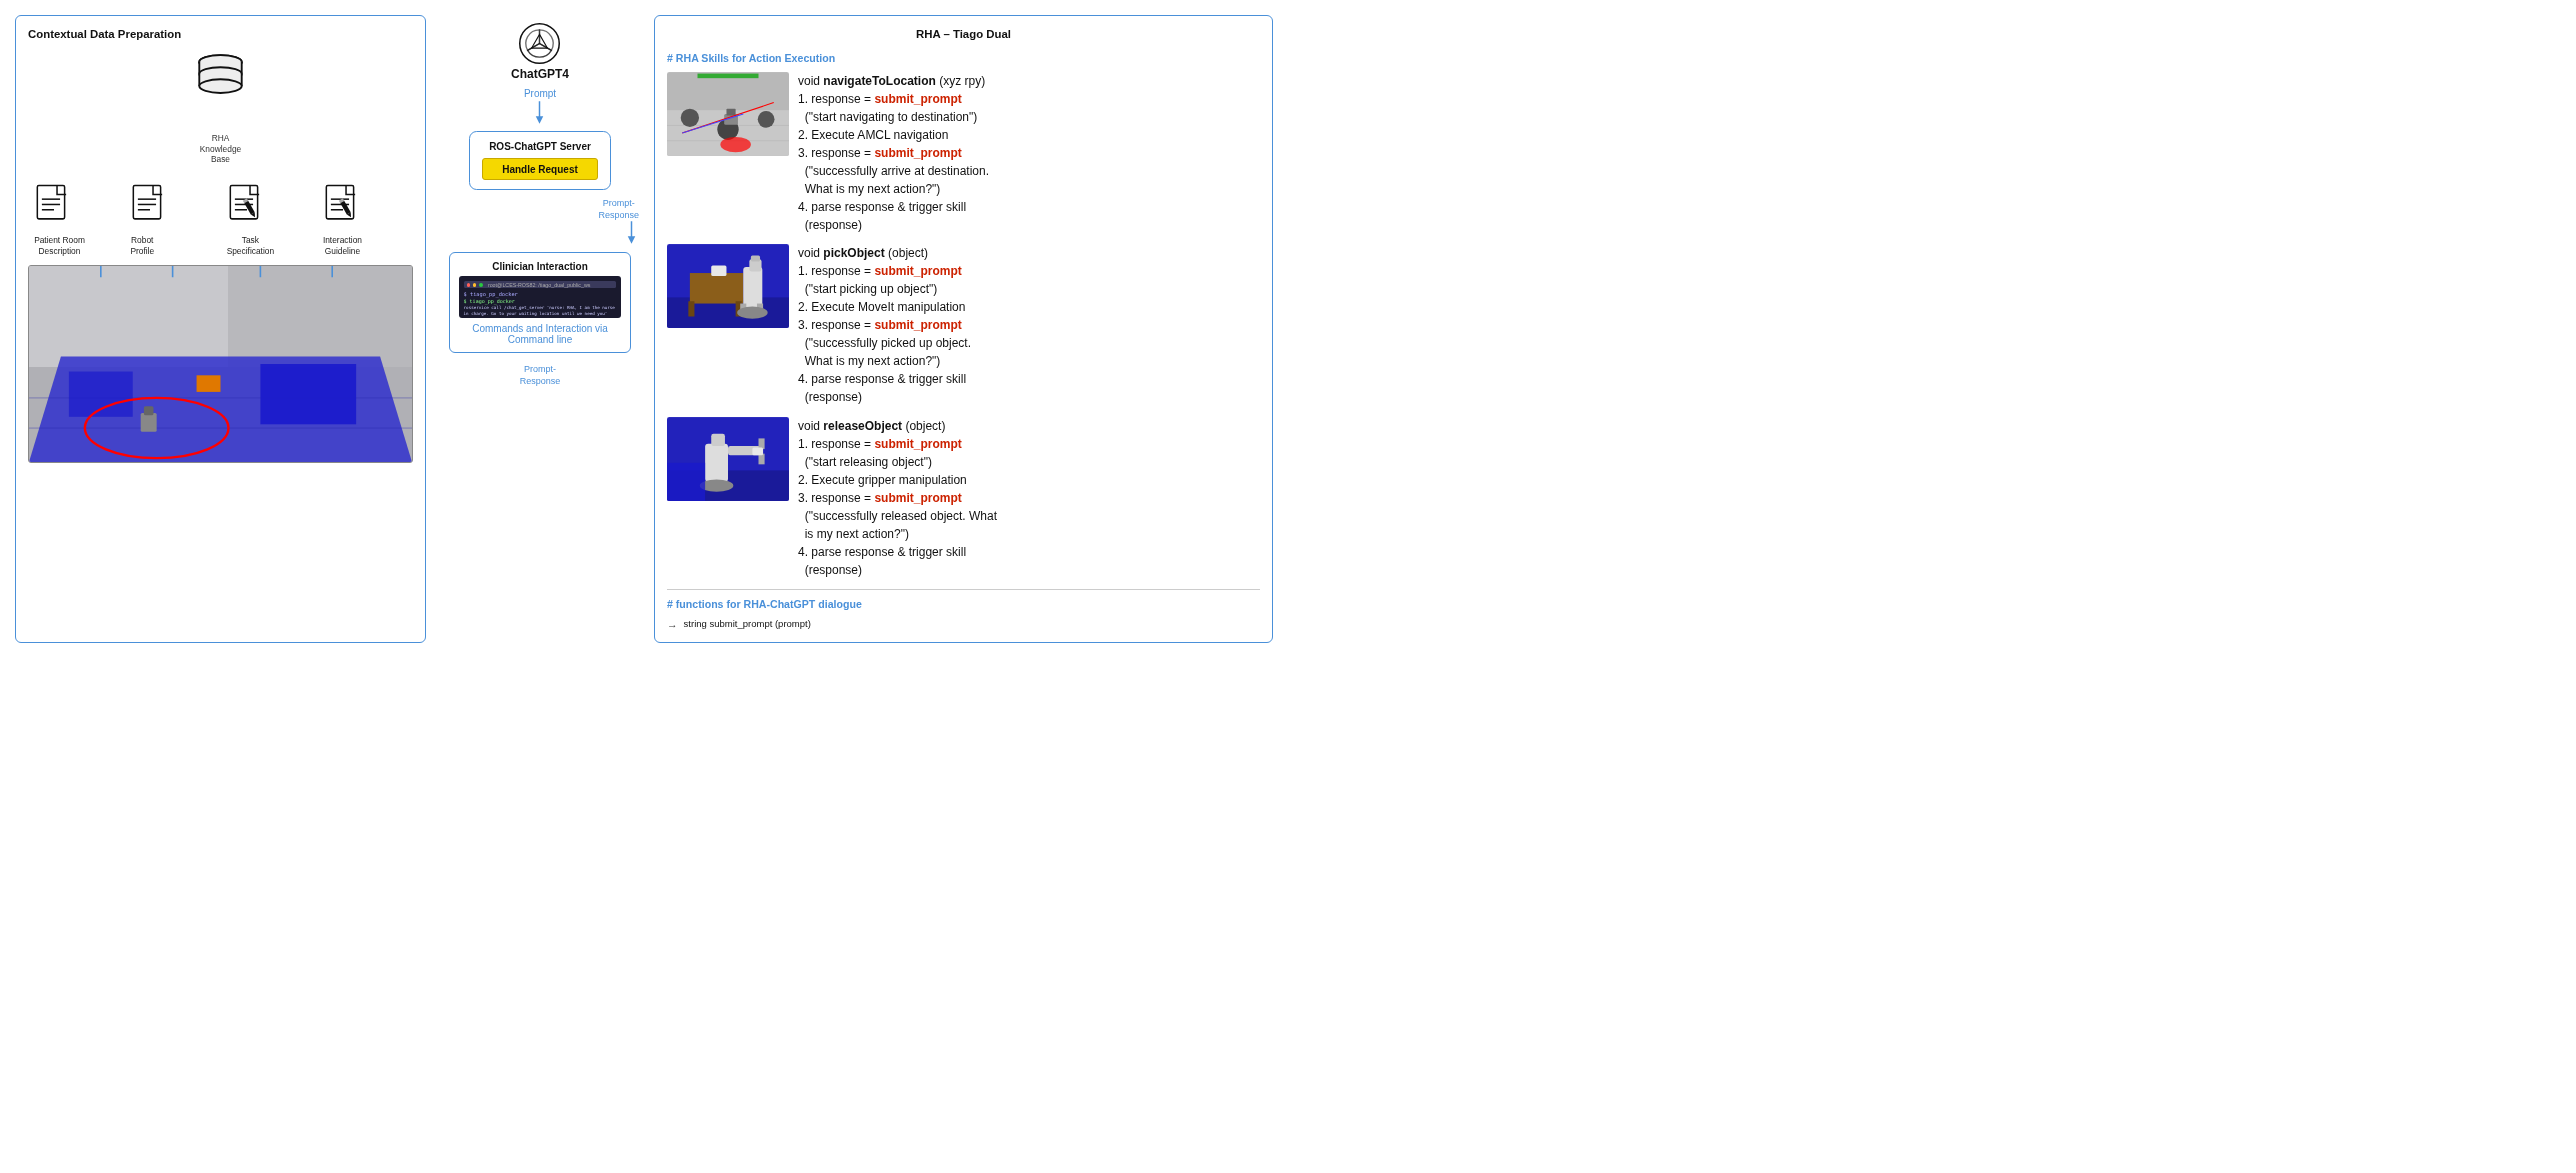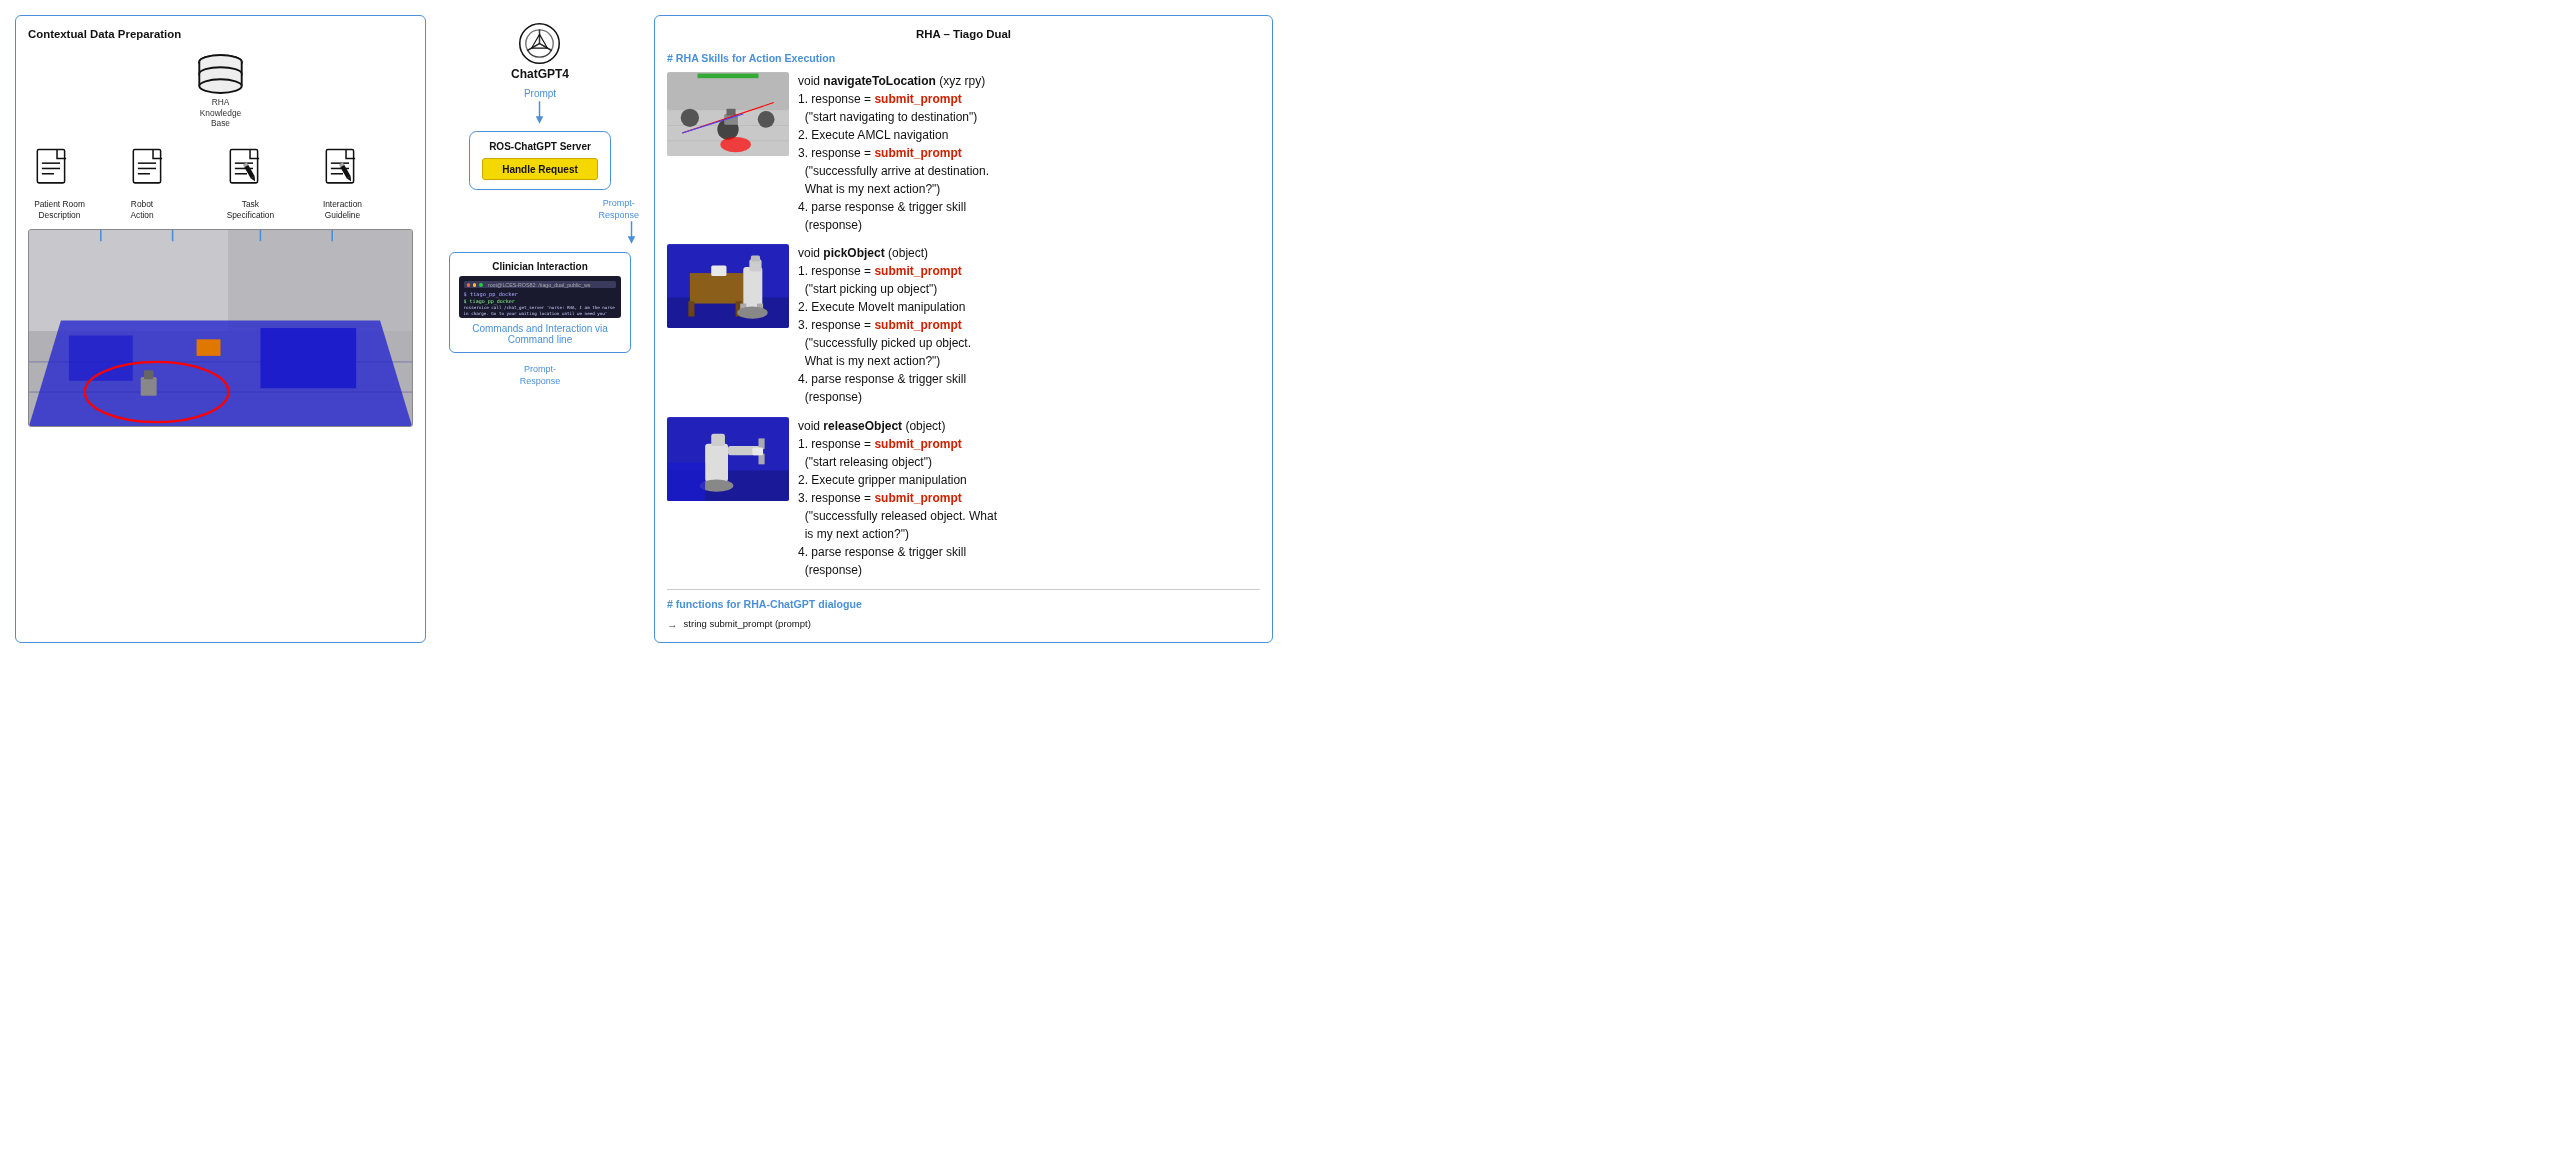--- a/index.html
+++ b/index.html
@@ -35,20 +35,21 @@
       font-size: 9px;
       color: #333;
       margin-bottom: 7.6px;
     }
 
     
     .db-icon-wrap {
       display: flex;
       flex-direction: column;
       align-items: center;
+      gap: 36px;
     }
 
     
     .docs-row {
       display: flex;
       justify-content: space-around;
       margin: 10.6px 0 7.6px 0;
     }
     .doc-item {
       display: flex;
@@ -298,21 +299,21 @@
 
     <div class="doc-item">
       <svg class="doc-icon" viewBox="0 0 52 62">
         <rect x="4" y="2" width="36" height="44" rx="2" fill="white" stroke="#111" stroke-width="2"></rect>
         <polyline points="30,2 30,14 42,14" fill="none" stroke="#111" stroke-width="2"></polyline>
         <line x1="10" y1="20" x2="34" y2="20" stroke="#111" stroke-width="2"></line>
         <line x1="10" y1="27" x2="34" y2="27" stroke="#111" stroke-width="2"></line>
         <line x1="10" y1="34" x2="26" y2="34" stroke="#111" stroke-width="2"></line>
       </svg>
       <div class="doc-label" style="white-space:pre-line;">Robot
-Action</div>
+Profile</div>
     </div>
 
     <div class="doc-item">
       <svg class="doc-icon" viewBox="0 0 52 62">
         <rect x="4" y="2" width="36" height="44" rx="2" fill="white" stroke="#111" stroke-width="2"></rect>
         <polyline points="30,2 30,14 42,14" fill="none" stroke="#111" stroke-width="2"></polyline>
         <line x1="10" y1="20" x2="34" y2="20" stroke="#111" stroke-width="2"></line>
         <line x1="10" y1="27" x2="34" y2="27" stroke="#111" stroke-width="2"></line>
         <line x1="10" y1="34" x2="26" y2="34" stroke="#111" stroke-width="2"></line>
 

